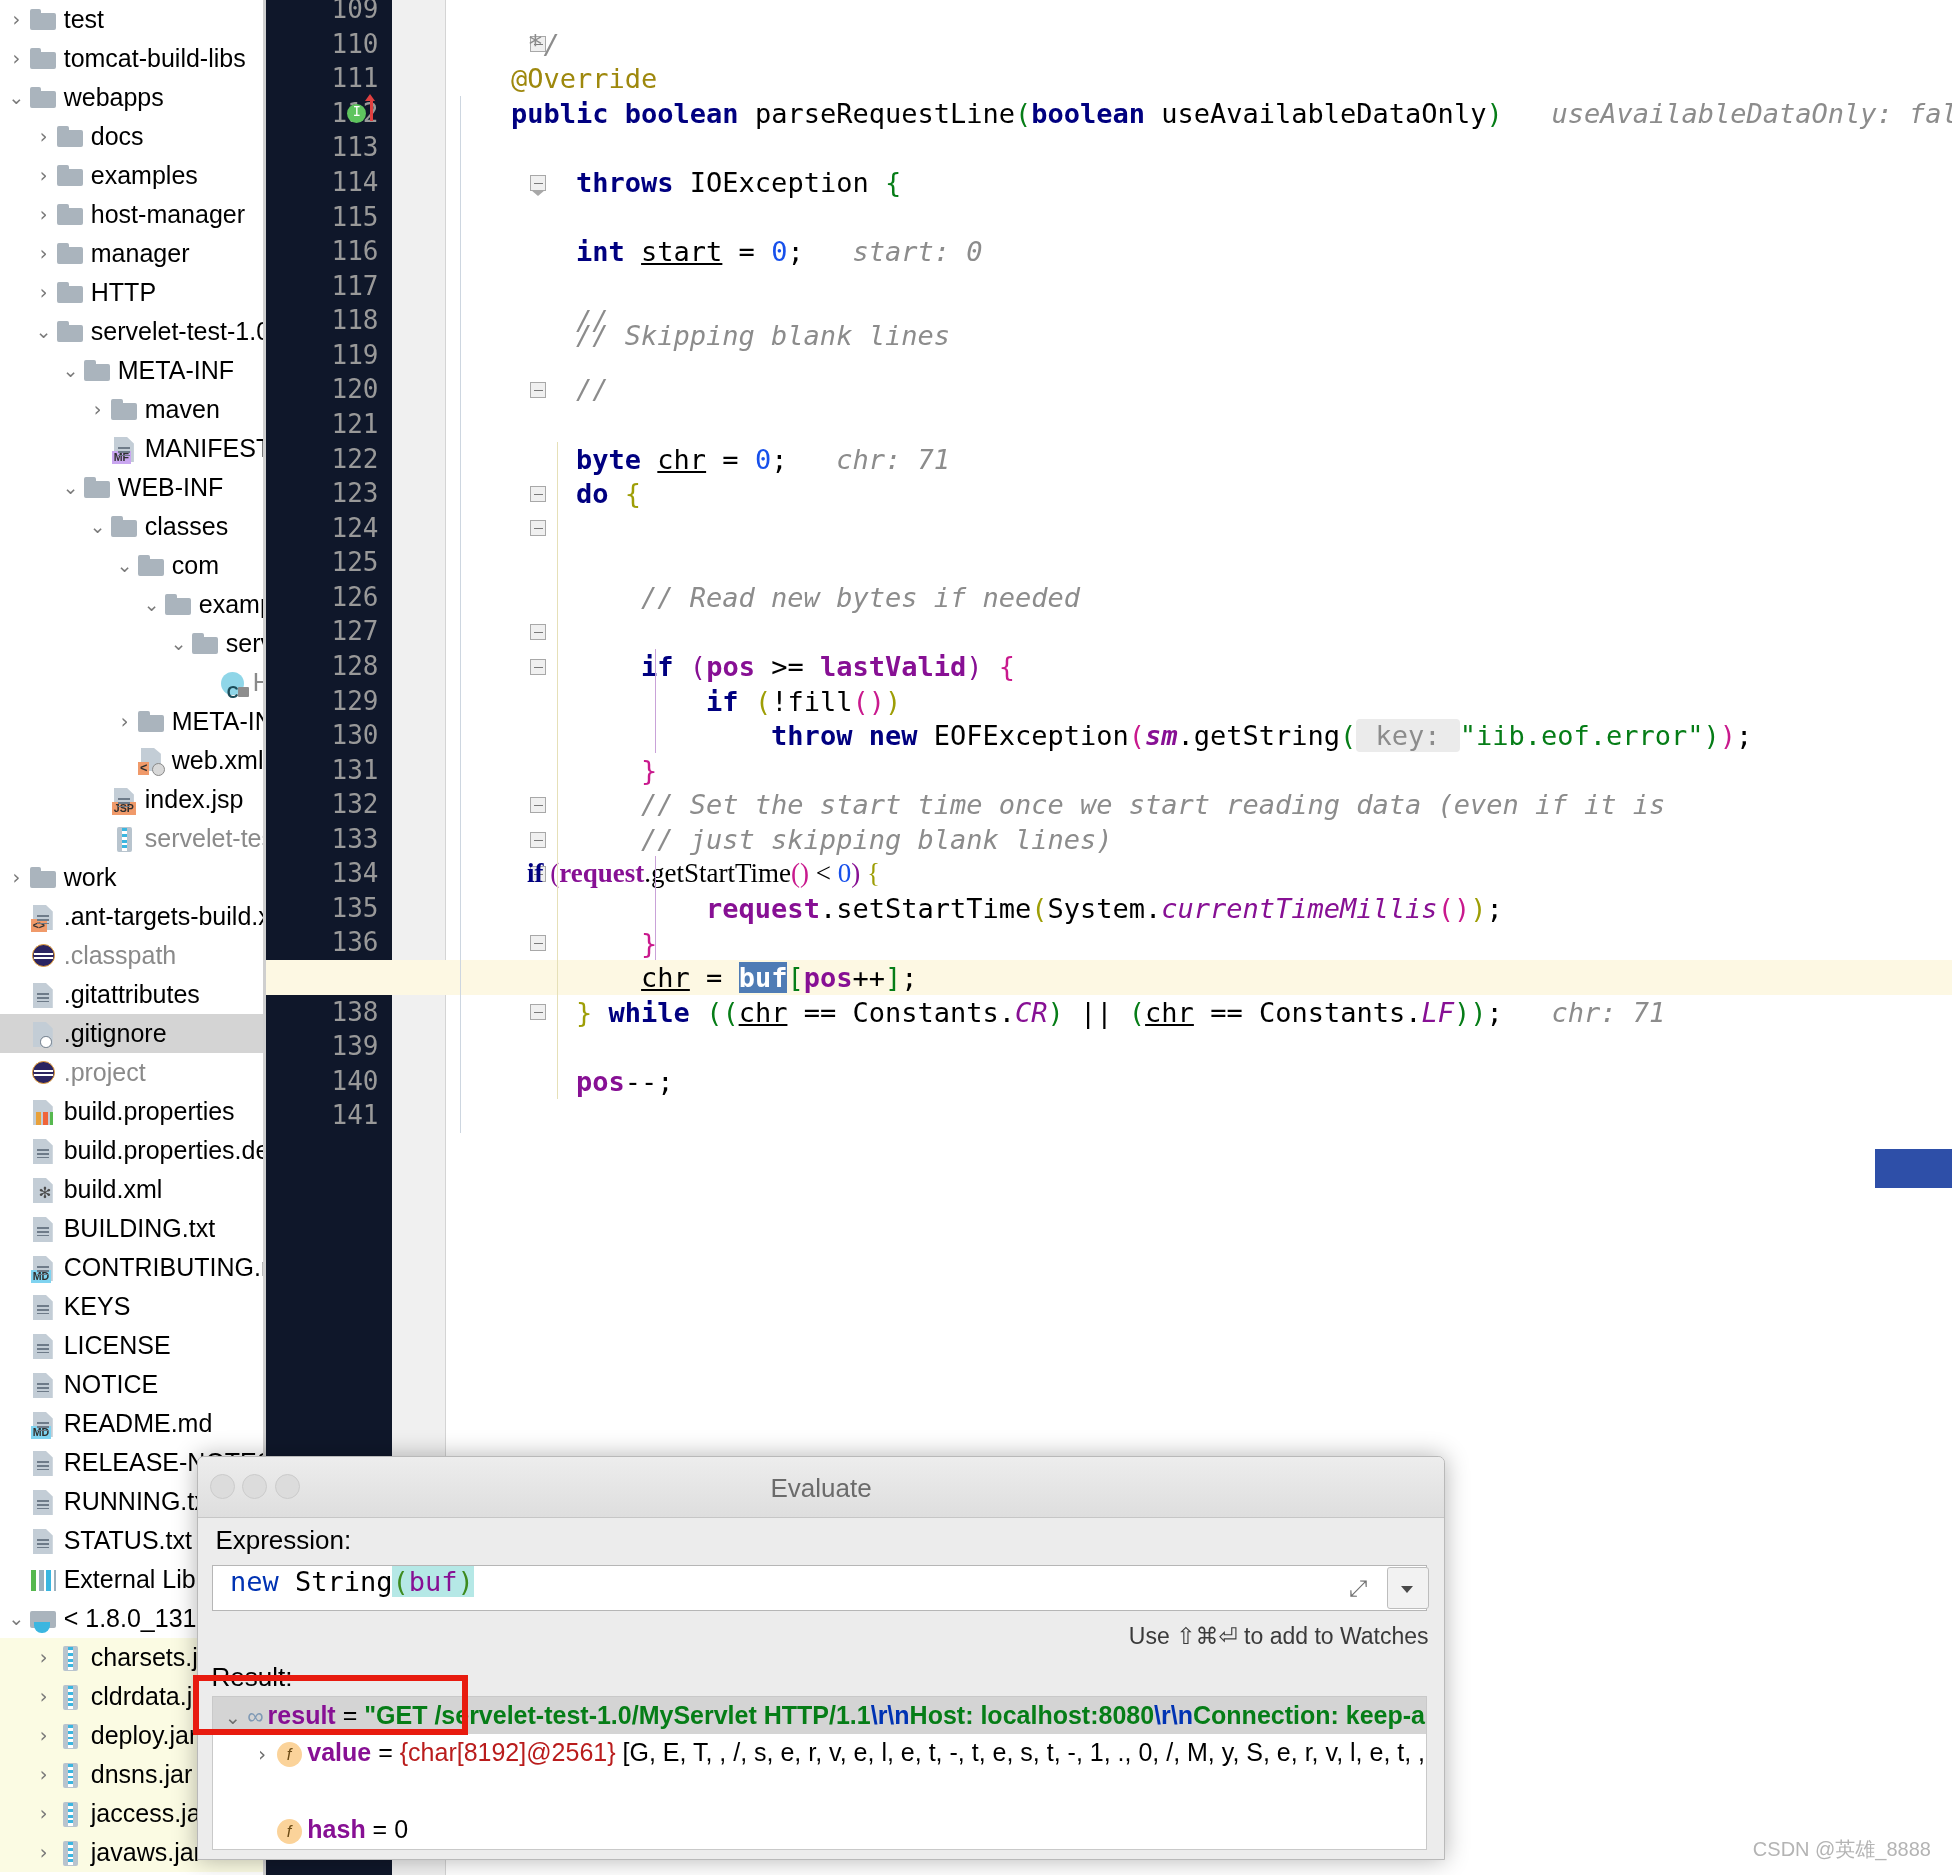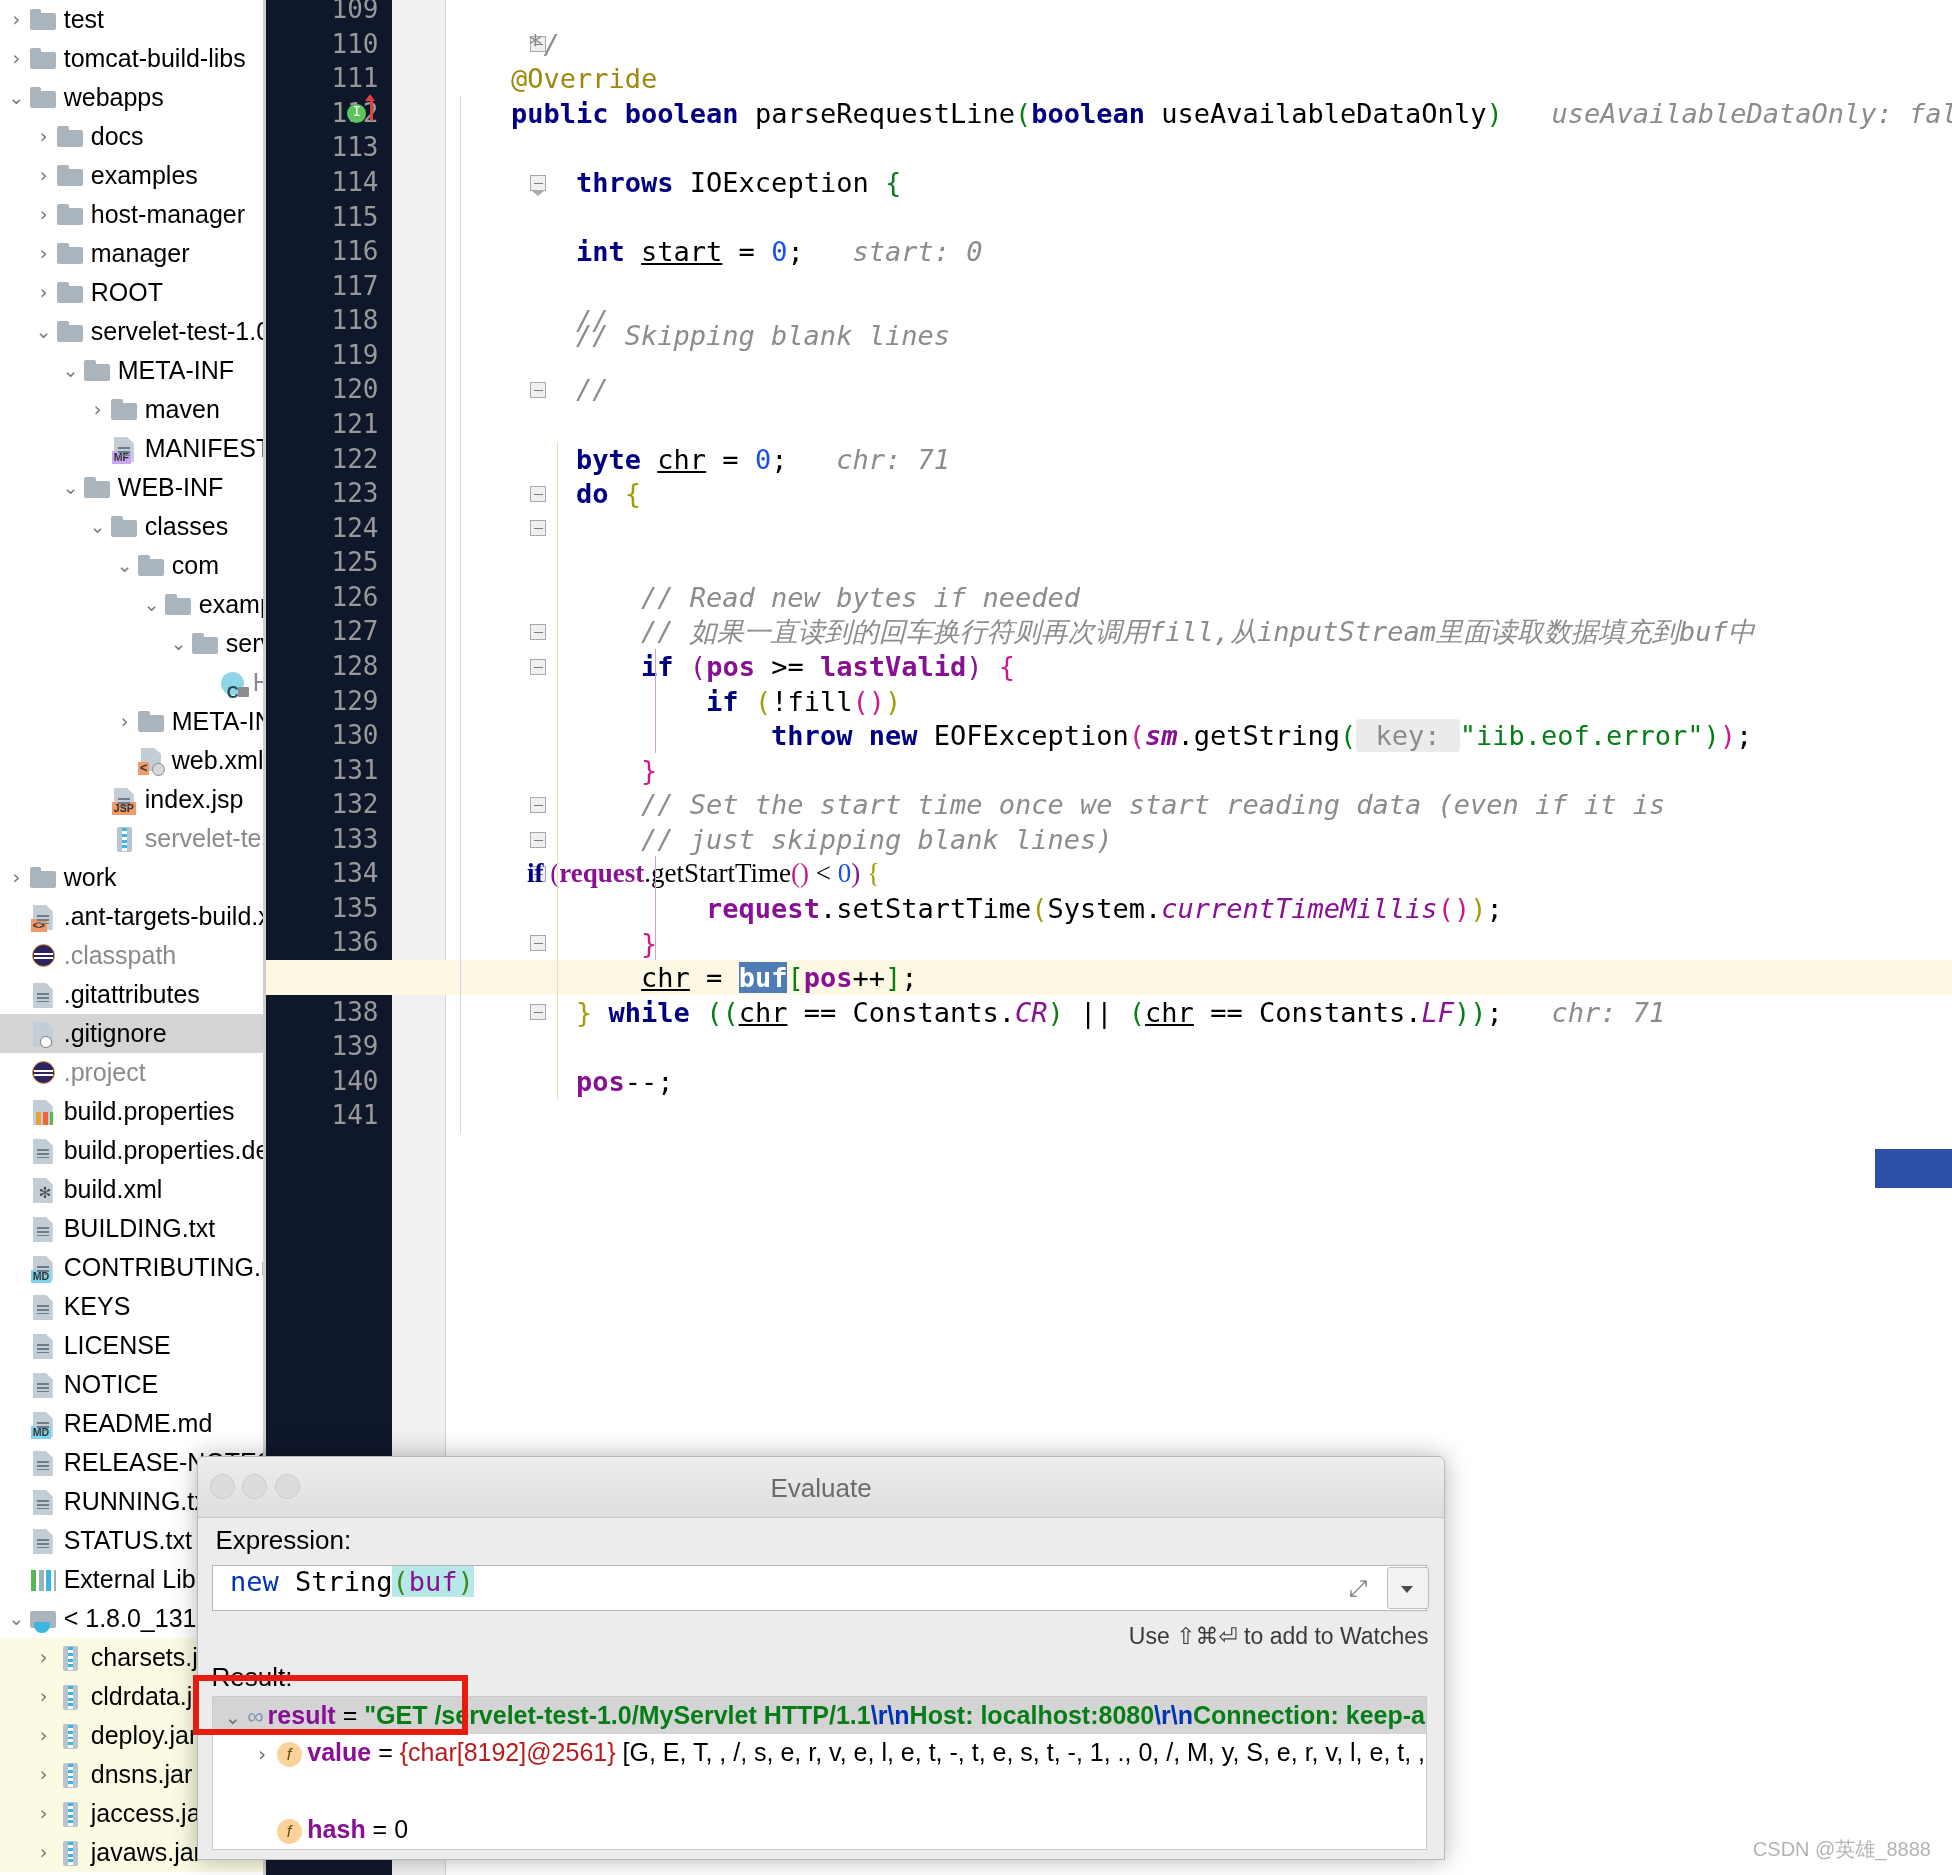--- a/index.html
+++ b/index.html
@@ -462,21 +462,21 @@
         <span class="tree-label">host-manager</span>
       </div>
       <div class="tree-row" style="padding-left: 31px;">
         <span class="tree-arrow">›</span>
         <span class="ico ico-folder"></span>
         <span class="tree-label">manager</span>
       </div>
       <div class="tree-row" style="padding-left: 31px;">
         <span class="tree-arrow">›</span>
         <span class="ico ico-folder"></span>
-        <span class="tree-label">ROOT</span>
+        <span class="tree-label">HTTP</span>
       </div>
       <div class="tree-row" style="padding-left: 31px;">
         <span class="tree-arrow">⌄</span>
         <span class="ico ico-folder"></span>
         <span class="tree-label">servelet-test-1.0</span>
       </div>
       <div class="tree-row" style="padding-left: 58px;">
         <span class="tree-arrow">⌄</span>
         <span class="ico ico-folder"></span>
         <span class="tree-label">META-INF</span>
@@ -761,21 +761,20 @@
         <div class="codeline" style="top: 234px;"><span class="plain">        </span><span class="kw">int </span><span class="plain undl">start</span><span class="plain"> = </span><span class="num">0</span><span class="plain">;</span><span class="hint">   start: 0</span></div>
         <div class="codeline" style="top: 269px;"></div>
         <div class="codeline" style="top: 303px;"><span class="cmt">        //</span></div>
         <div class="codeline" style="top: 318px;"><span class="cmt">        // Skipping blank lines</span></div>
         <div class="codeline" style="top: 372px;"><span class="cmt">        //</span></div>
         <div class="codeline" style="top: 407px;"></div>
         <div class="codeline" style="top: 442px;"><span class="plain">        </span><span class="kw">byte </span><span class="plain undl">chr</span><span class="plain"> = </span><span class="num">0</span><span class="plain">;</span><span class="hint">   chr: 71</span></div>
         <div class="codeline" style="top: 476px;"><span class="plain">        </span><span class="kw">do </span><span class="brace1">{</span></div>
         <div class="codeline" style="top: 545px;"></div>
         <div class="codeline" style="top: 580px;"><span class="cmt">            // Read new bytes if needed</span></div>
-        <div class="codeline" style="top: 614px;"><span class="cmt">            // 如果一直读到的回车换行符则再次调用fill,从inputStream里面读取数据填充到buf中</span></div>
         <div class="codeline" style="top: 649px;"><span class="plain">            </span><span class="kw">if </span><span class="brace4">(</span><span class="fld">pos</span><span class="plain"> &gt;= </span><span class="fld">lastValid</span><span class="brace4">)</span><span class="plain"> </span><span class="brace2">{</span></div>
         <div class="codeline" style="top: 684px;"><span class="plain">                </span><span class="kw">if </span><span class="brace1">(</span><span class="plain">!fill</span><span class="brace2">()</span><span class="brace1">)</span></div>
         <div class="codeline" style="top: 718px;"><span class="plain">                    </span><span class="kw">throw new </span><span class="plain">EOFException</span><span class="brace2">(</span><span class="fldi">sm</span><span class="plain">.getString</span><span class="brace3">(</span><span class="param-hint"> key: </span><span class="str">"iib.eof.error"</span><span class="brace3">)</span><span class="brace2">)</span><span class="plain">;</span></div>
         <div class="codeline" style="top: 753px;"><span class="plain">            </span><span class="brace2">}</span></div>
         <div class="codeline" style="top: 787px;"><span class="cmt">            // Set the start time once we start reading data (even if it is</span></div>
         <div class="codeline" style="top: 822px;"><span class="cmt">            // just skipping blank lines)</span></div>
         <div class="codeline" style="top: 856px; font-family: Liberation Serif, serif;"><span class="plain">            </span><span class="kw">if </span><span class="brace4">(</span><span class="fld">request</span><span class="plain">.getStartTime</span><span class="brace2">()</span><span class="plain"> &lt; </span><span class="num">0</span><span class="brace4">)</span><span class="plain"> </span><span class="brace1">{</span></div>
         <div class="codeline" style="top: 891px;"><span class="plain">                </span><span class="fld">request</span><span class="plain">.setStartTime</span><span class="brace1">(</span><span class="plain">System.</span><span class="stat">currentTimeMillis</span><span class="brace2">()</span><span class="brace1">)</span><span class="plain">;</span></div>
         <div class="codeline" style="top: 926px;"><span class="plain">            </span><span class="brace2">}</span></div>
         <div class="hl-line" style="top: 960px;"></div>

